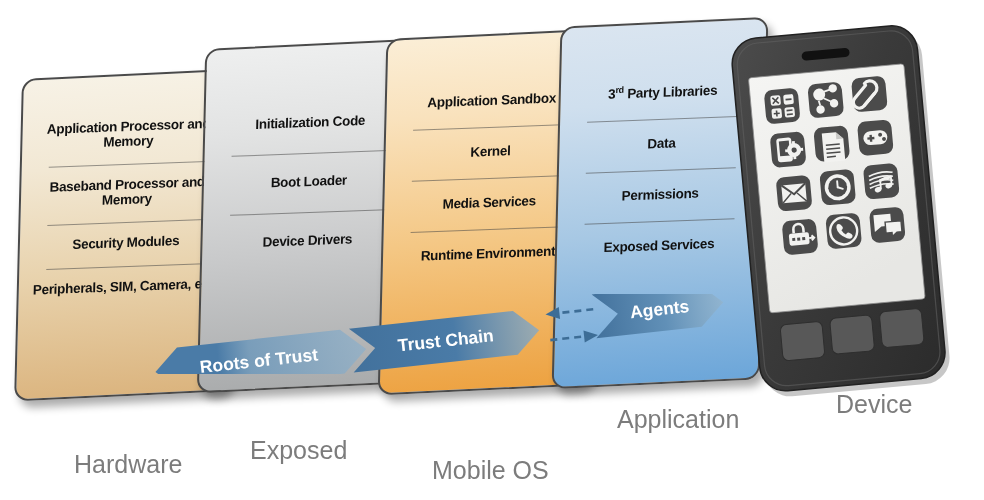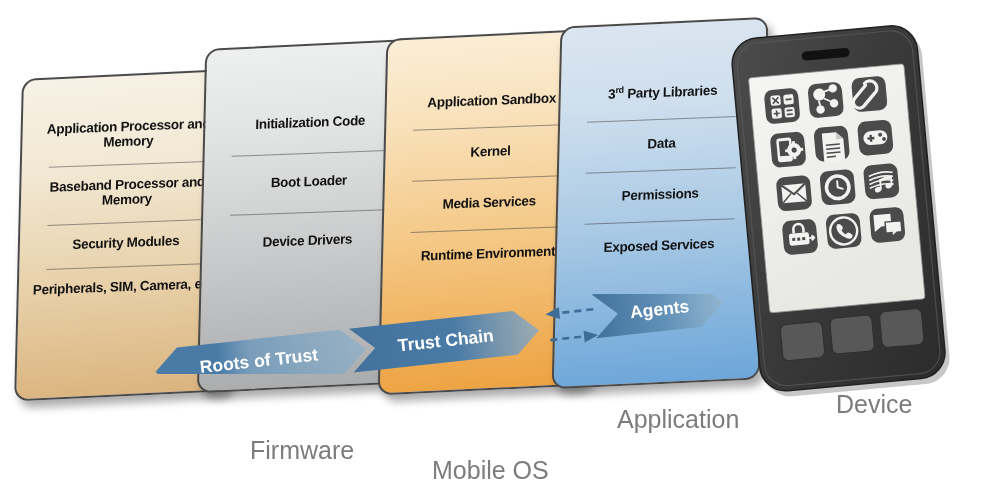--- a/index.html
+++ b/index.html
@@ -363,18 +363,19 @@
           <g>
             <rect x="141" y="199" width="34" height="34" rx="8" ry="8"></rect>
             <path d="M145 205 h17 v12 h-10 l-7 5 z" fill="#f2f2f0"></path>
             <path d="M156 213 h16 v11 h-5 l-5 4 v-4 h-6 z" fill="#f2f2f0" stroke="#4b4b4b" stroke-width="1.4"></path>
           </g>
         </g>
       </g>
     </svg>
   </div>
 
-  <div class="stage-label" id="label-firmware">Firmware</div>
+  <div class="stage-label" id="label-hardware">Hardware</div>
+  <div class="stage-label" id="label-firmware">Exposed</div>
   <div class="stage-label" id="label-mobileos">Mobile OS</div>
   <div class="stage-label" id="label-application">Application</div>
   <div class="stage-label" id="label-device">Device</div>
 
 </div>
 
 </body></html>

